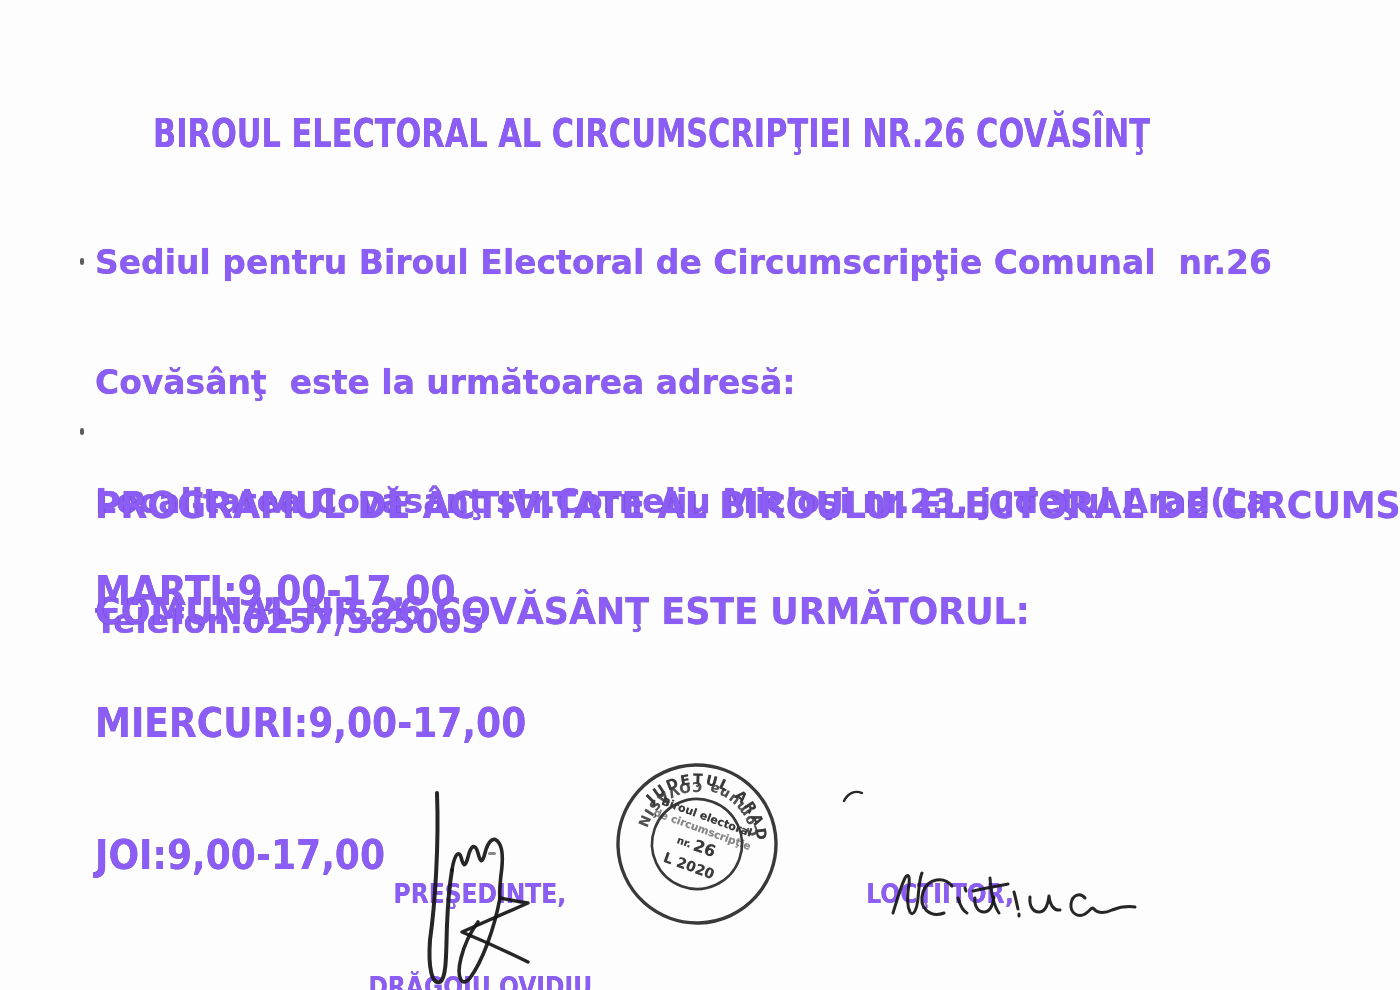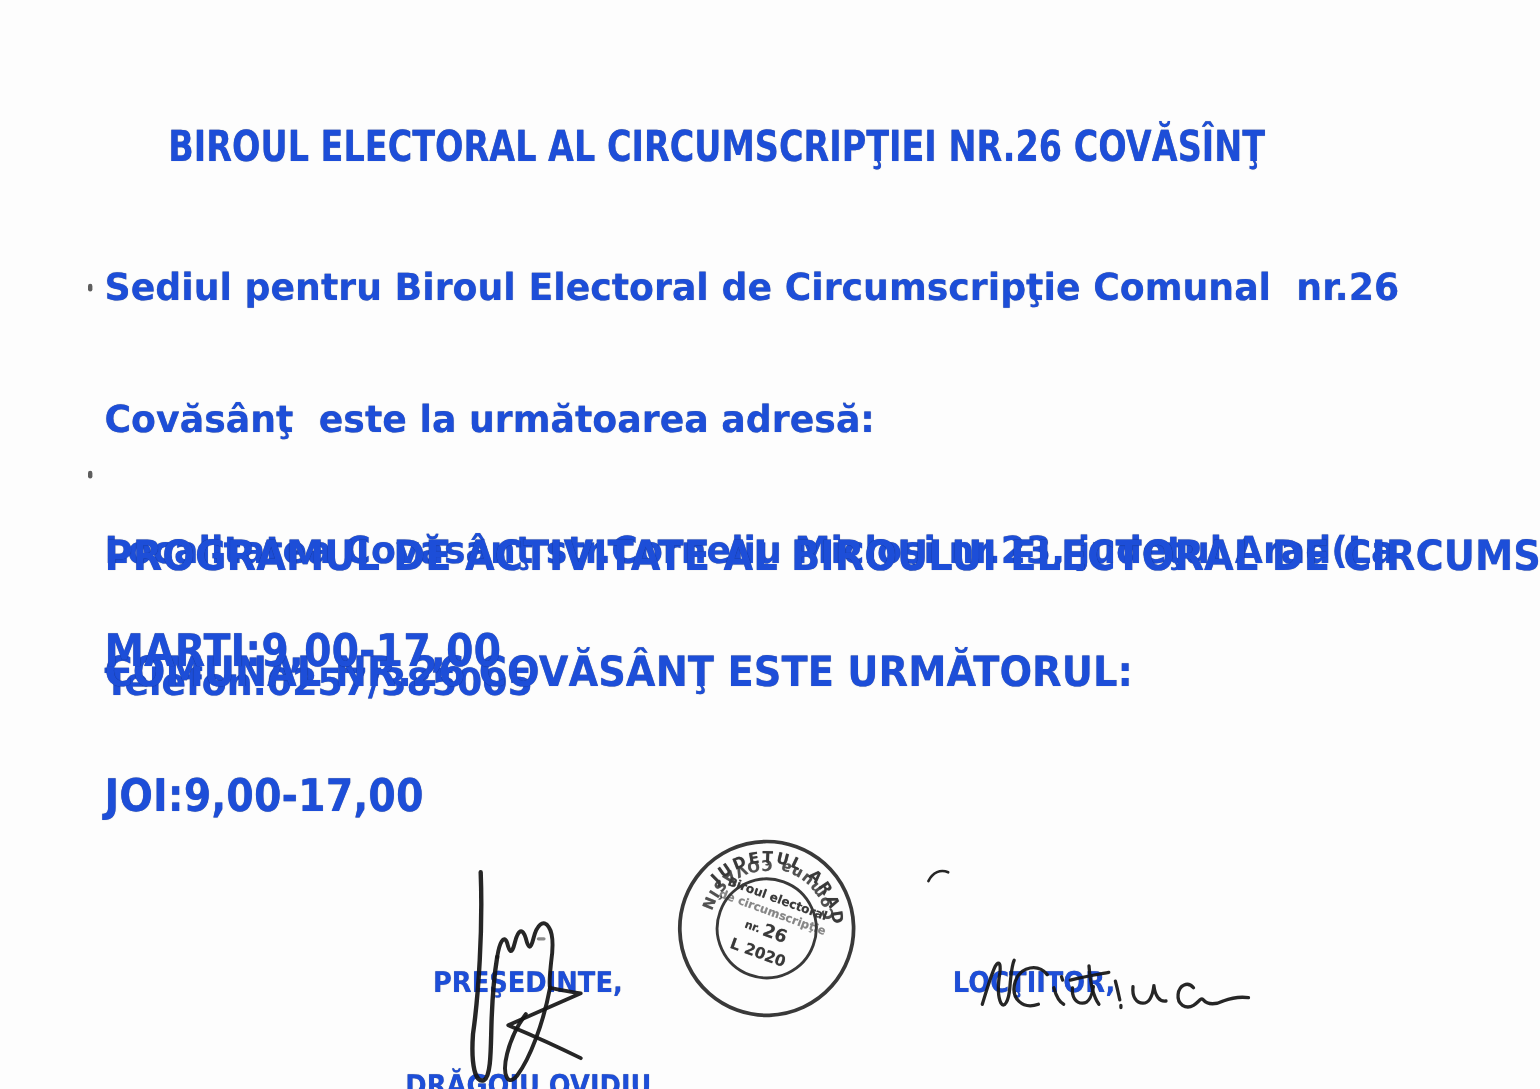--- a/index.html
+++ b/index.html
@@ -1,18 +1,18 @@
 <!DOCTYPE html>
 <html><head>
 <meta charset="utf-8">
 <style>
   html,body{margin:0;padding:0;background:#e8e8e8;}
   .page{
     position:relative;width:1400px;height:990px;background:#fdfdfd;overflow:hidden;
-    font-family:"DejaVu Sans","Liberation Sans",sans-serif;font-weight:bold;color:#1d4ed8;
+    font-family:"DejaVu Sans","Liberation Sans",sans-serif;font-weight:bold;color:#8b5cf6;
     text-shadow:0 0 .7px rgba(12,12,12,.55);
   }
   .blk{position:absolute;white-space:pre;}
   .blk .ln{white-space:pre;margin-top:10px;}
   .blk span{display:inline-block;transform-origin:0 60%;}
   .ctr{text-align:center;}
   .ctr span{transform-origin:50% 60%;}
 
   .b-title{left:99px;top:72px;font-size:39px;line-height:41px;}
   .b-title span{transform:scaleX(.78);}
@@ -50,20 +50,21 @@
     <div class="ln"><span>Telefon:0257/385005</span></div>
   </div>
 
   <div class="blk b-prog">
     <div class="ln"><span>PROGRAMUL DE ACTIVITATE AL BIROULUI ELECTORAL DE CIRCUMSCRIPŢIE</span></div>
     <div class="ln"><span>COMUNAL NR.26 COVĂSÂNŢ ESTE URMĂTORUL:</span></div>
   </div>
 
   <div class="blk b-sched">
     <div class="ln"><span>MARTI:9,00-17,00</span></div>
+    <div class="ln"><span>MIERCURI:9,00-17,00</span></div>
     <div class="ln"><span>JOI:9,00-17,00</span></div>
     
     
     
   </div>
 
   <div class="blk ctr b-pres">
     <div class="ln"><span>PREŞEDINTE,</span></div>
     <div class="ln"><span>DRĂGOIU OVIDIU</span></div>
   </div>

